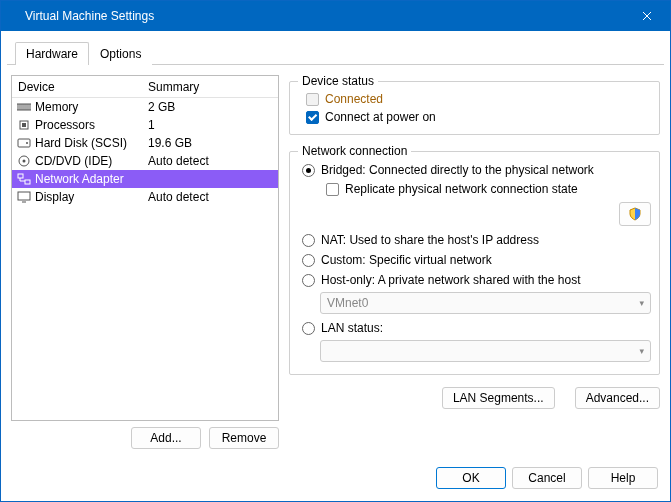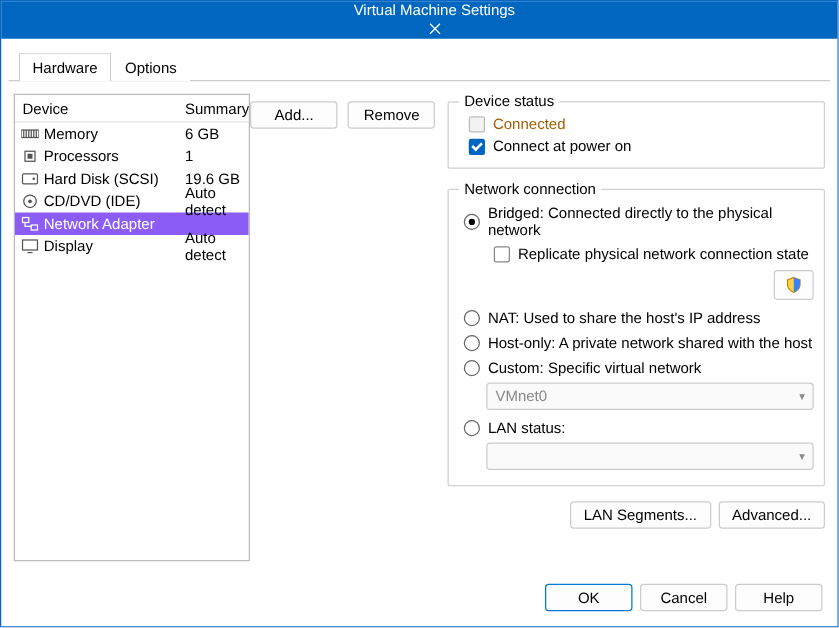--- a/index.html
+++ b/index.html
@@ -1,26 +1,26 @@
 <!DOCTYPE html>
 <html><head>
 <meta charset="utf-8">
 <style>
   * { box-sizing: border-box; margin: 0; padding: 0; }
   body { font-family: 'Segoe UI', Tahoma, sans-serif; font-size: 12px; background: #fff; color: #000; }
   .window { width: 671px; height: 502px; display: flex; flex-direction: column; border: 1px solid #0a66c2; }
-  .titlebar { height: 30px; background: #0067c0; color: #fff; display: flex; align-items: center; justify-content: space-between; padding-left: 24px; flex-direction: column; }
+  .titlebar { height: 30px; background: #0067c0; color: #fff; display: flex; align-items: center; justify-content: space-between; padding-left: 24px; }
   .titlebar .title { font-size: 12px; }
   .titlebar .close { width: 46px; height: 30px; display: flex; align-items: center; justify-content: center; font-family: Arial, sans-serif; font-size: 12px; }
   .tab-strip { display: flex; padding: 4px 8px 0 8px; position: relative; border-bottom: 1px solid #ccc; margin: 6px 6px 0 6px; }
   .tab { padding: 4px 10px; border: 1px solid transparent; border-bottom: none; position: relative; top: 1px; background: #fff; border-radius: 2px 2px 0 0; }
   .tab.active { border-color: #ccc; background: #fff; }
   .tab:not(.active) { border-color: transparent; }
   .main { flex: 1; display: flex; gap: 10px; padding: 10px; }
-  .left-pane { flex: 0 0 268px; display: flex; }
+  .left-pane { flex: 0 0 268px; display: flex; flex-direction: column; }
   .device-list { flex: 1; border: 1px solid #bcbcbc; background: #fff; overflow: hidden; }
   .device-list .header { display: flex; height: 22px; align-items: center; border-bottom: 1px solid #e3e3e3; font-size: 12px; }
   .device-list .header .col-dev { width: 132px; padding-left: 6px; }
   .device-list .header .col-sum { flex: 1; padding-left: 4px; }
   .device-list .row { display: flex; height: 18px; align-items: center; font-size: 12px; }
   .device-list .row .col-dev { width: 132px; padding-left: 4px; display: flex; align-items: center; gap: 3px; }
   .device-list .row .col-sum { flex: 1; padding-left: 4px; }
   .device-list .row.selected { background: #8b5cf6; color: #fff; }
   .dev-icon { width: 16px; height: 16px; display: inline-flex; align-items: center; justify-content: center; }
   .left-buttons { display: flex; gap: 8px; justify-content: flex-end; padding: 6px 0 0 0; }
@@ -35,21 +35,21 @@
   .chk.checked::after { content: ''; width: 6px; height: 3px; border-left: 2px solid #fff; border-bottom: 2px solid #fff; transform: rotate(-45deg) translate(0.5px,-1px); }
   .chk.disabled { background: #f2f2f2; border-color: #bbb; }
   .disabled-text { color: #a16207; }
   .radio-row { display: flex; align-items: center; gap: 6px; padding: 3px 0 3px 4px; }
   .radio { width: 13px; height: 13px; border: 1px solid #666; border-radius: 50%; display: inline-flex; align-items: center; justify-content: center; background: #fff; flex-shrink: 0; }
   .radio.selected::after { content: ''; width: 5px; height: 5px; border-radius: 50%; background: #000; }
   .cfg-row { display: flex; justify-content: flex-end; padding: 4px 0; }
   .cfg-btn { display: flex; align-items: center; gap: 4px; height: 24px; border: 1px solid #ccc; background: #fdfdfd; border-radius: 3px; padding: 0 8px; font-size: 12px; cursor: pointer; }
   .select { border: 1px solid #ccc; height: 22px; border-radius: 3px; background: #fafafa; display: flex; align-items: center; justify-content: space-between; padding: 0 6px; margin: 2px 0 4px 22px; color: #888; }
   .select .chev { font-size: 9px; color: #888; }
-  .right-bottom { display: flex; gap: 6px; justify-content: flex-end; padding-top: 2px; }
+  .right-bottom { display: flex; gap: 20px; justify-content: flex-end; padding-top: 2px; }
   .footer { border-top: 0; display: flex; justify-content: flex-end; gap: 6px; padding: 8px 12px 12px; }
   .indent { margin-left: 20px; }
 </style>
 </head>
 <body>
 
 <div class="window">
   <div class="titlebar">
     <span class="title">Virtual Machine Settings</span>
     <div class="close">
@@ -79,21 +79,21 @@
                   <line x1="2" y1="2" x2="2" y2="8" stroke="#555"></line>
                   <line x1="4" y1="2" x2="4" y2="8" stroke="#555"></line>
                   <line x1="6" y1="2" x2="6" y2="8" stroke="#555"></line>
                   <line x1="8" y1="2" x2="8" y2="8" stroke="#555"></line>
                   <line x1="10" y1="2" x2="10" y2="8" stroke="#555"></line>
                   <line x1="12" y1="2" x2="12" y2="8" stroke="#555"></line>
                 </svg>
               </span>
               <span>Memory</span>
             </div>
-          <div class="col-sum">6 GB</div>
+          <div class="col-sum">2 GB</div>
         </div>
         <div class="row">
           <div class="col-dev">
               <span class="dev-icon">
                 <svg width="14" height="14">
                   <rect x="3" y="3" width="8" height="8" fill="none" stroke="#555"></rect>
                   <rect x="5" y="5" width="4" height="4" fill="#555"></rect>
                 </svg>
               </span>
               <span>Processors</span>
@@ -187,25 +187,25 @@
               </svg>
           </button>
         </div>
 
         <div class="radio-row">
           <span class="radio"></span>
           <span>NAT: Used to share the host's IP address</span>
         </div>
         <div class="radio-row">
           <span class="radio"></span>
+          <span>Custom: Specific virtual network</span>
+        </div>
+        <div class="radio-row">
+          <span class="radio"></span>
           <span>Host-only: A private network shared with the host</span>
-        </div>
-        <div class="radio-row">
-          <span class="radio"></span>
-          <span>Custom: Specific virtual network</span>
         </div>
         <div class="select">
           <span>VMnet0</span>
           <span class="chev">▾</span>
         </div>
         <div class="radio-row">
           <span class="radio"></span>
           <span>LAN status:</span>
         </div>
         <div class="select">

